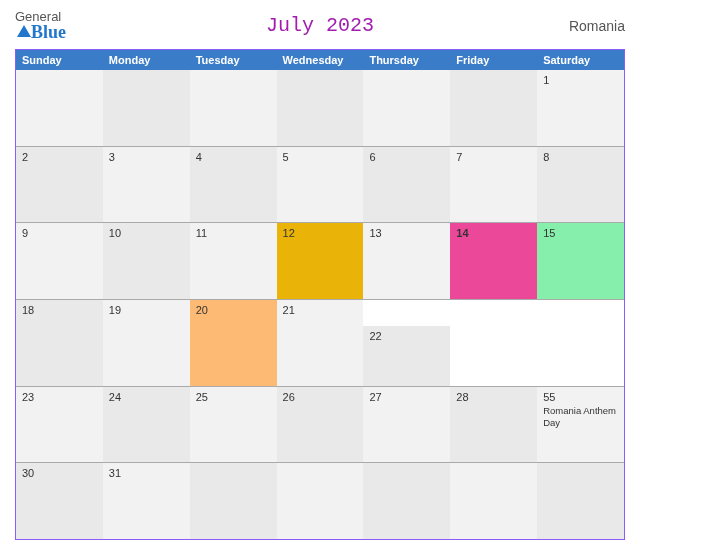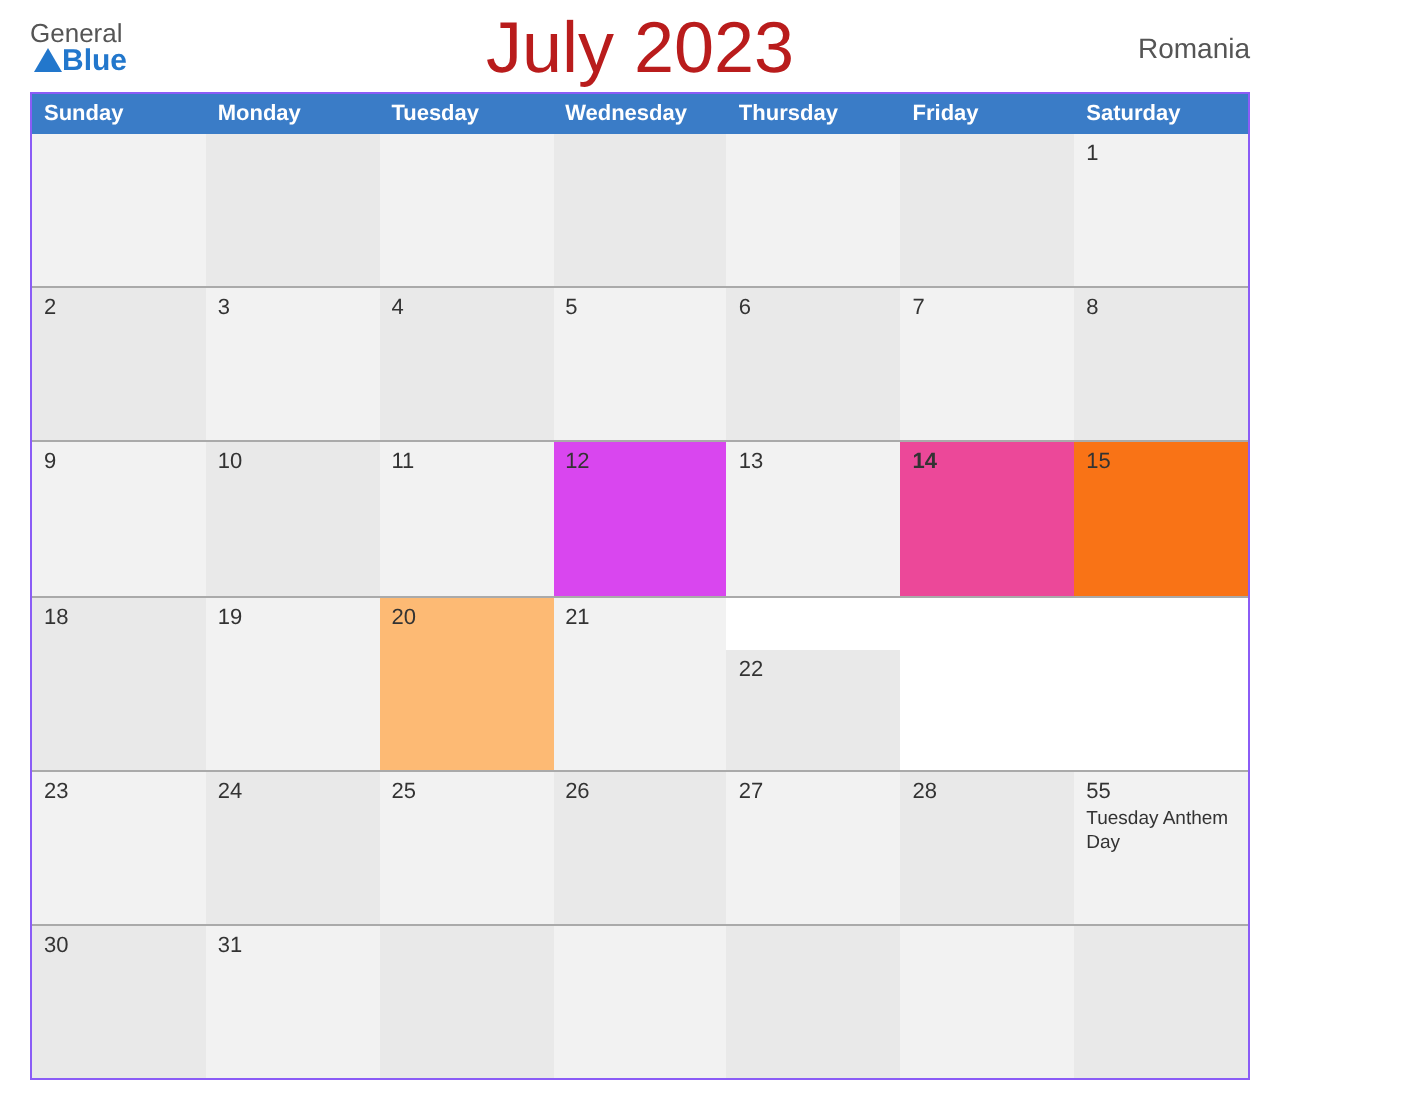--- a/index.html
+++ b/index.html
@@ -30,43 +30,45 @@
       flex-direction: column;
       align-items: flex-start;
       line-height: 1;
     }
     .logo-general {
       font-size: 13px;
       color: #555;
       font-weight: normal;
     }
     .logo-blue {
-      font-size: 15px;
+      font-size: 18px;
       color: #2277cc;
       font-weight: bold;
+      font-family: Liberation Serif, serif;
     }
     .logo-triangle {
       display: inline-block;
       width: 0;
       height: 0;
       border-left: 7px solid transparent;
       border-right: 7px solid transparent;
       border-bottom: 12px solid #2277cc;
       margin-left: 2px;
       vertical-align: middle;
       position: relative;
       top: -1px;
     }
     .month-title {
-      font-size: 36px;
+      font-size: 20px;
       font-weight: normal;
-      color: #b91c1c;
+      color: #a21caf;
       position: absolute;
       left: 50%;
       transform: translateX(-50%);
+      font-family: Liberation Mono, monospace;
     }
     .country {
       font-size: 14px;
       color: #555;
     }
     
     .calendar {
       flex: 1;
       display: flex;
       flex-direction: column;
@@ -199,30 +201,30 @@
         <div class="week-row">
           <div class="day-cell" style="background: rgb(242, 242, 242);">
             <span class="day-number">9</span>
           </div>
           <div class="day-cell" style="background: rgb(233, 233, 233);">
             <span class="day-number">10</span>
           </div>
           <div class="day-cell" style="background: rgb(242, 242, 242);">
             <span class="day-number">11</span>
           </div>
-          <div class="day-cell" style="background: #d946ef;">
+          <div class="day-cell" style="background: #eab308;">
             <span class="day-number">12</span>
           </div>
           <div class="day-cell" style="background: rgb(242, 242, 242);">
             <span class="day-number">13</span>
           </div>
           <div class="day-cell" style="background: #ec4899; font-weight: bold;">
             <span class="day-number">14</span>
           </div>
-          <div class="day-cell" style="background: #f97316;">
+          <div class="day-cell" style="background: #86efac;">
             <span class="day-number">15</span>
           </div>
         </div>
         <div class="week-row">
           <div class="day-cell" style="background: rgb(233, 233, 233);">
             <span class="day-number">18</span>
           </div>
           <div class="day-cell" style="background: rgb(242, 242, 242);">
             <span class="day-number">19</span>
           </div>
@@ -250,21 +252,21 @@
             <span class="day-number">26</span>
           </div>
           <div class="day-cell" style="background: rgb(242, 242, 242);">
             <span class="day-number">27</span>
           </div>
           <div class="day-cell" style="background: rgb(233, 233, 233);">
             <span class="day-number">28</span>
           </div>
           <div class="day-cell" style="background: rgb(242, 242, 242);">
             <span class="day-number">55</span>
-            <div class="day-event">Tuesday Anthem Day</div>
+            <div class="day-event">Romania Anthem Day</div>
           </div>
         </div>
         <div class="week-row">
           <div class="day-cell" style="background: rgb(233, 233, 233);">
             <span class="day-number">30</span>
           </div>
           <div class="day-cell" style="background: rgb(242, 242, 242);">
             <span class="day-number">31</span>
           </div>
           <div class="day-cell empty" style="background: rgb(233, 233, 233);"></div>

